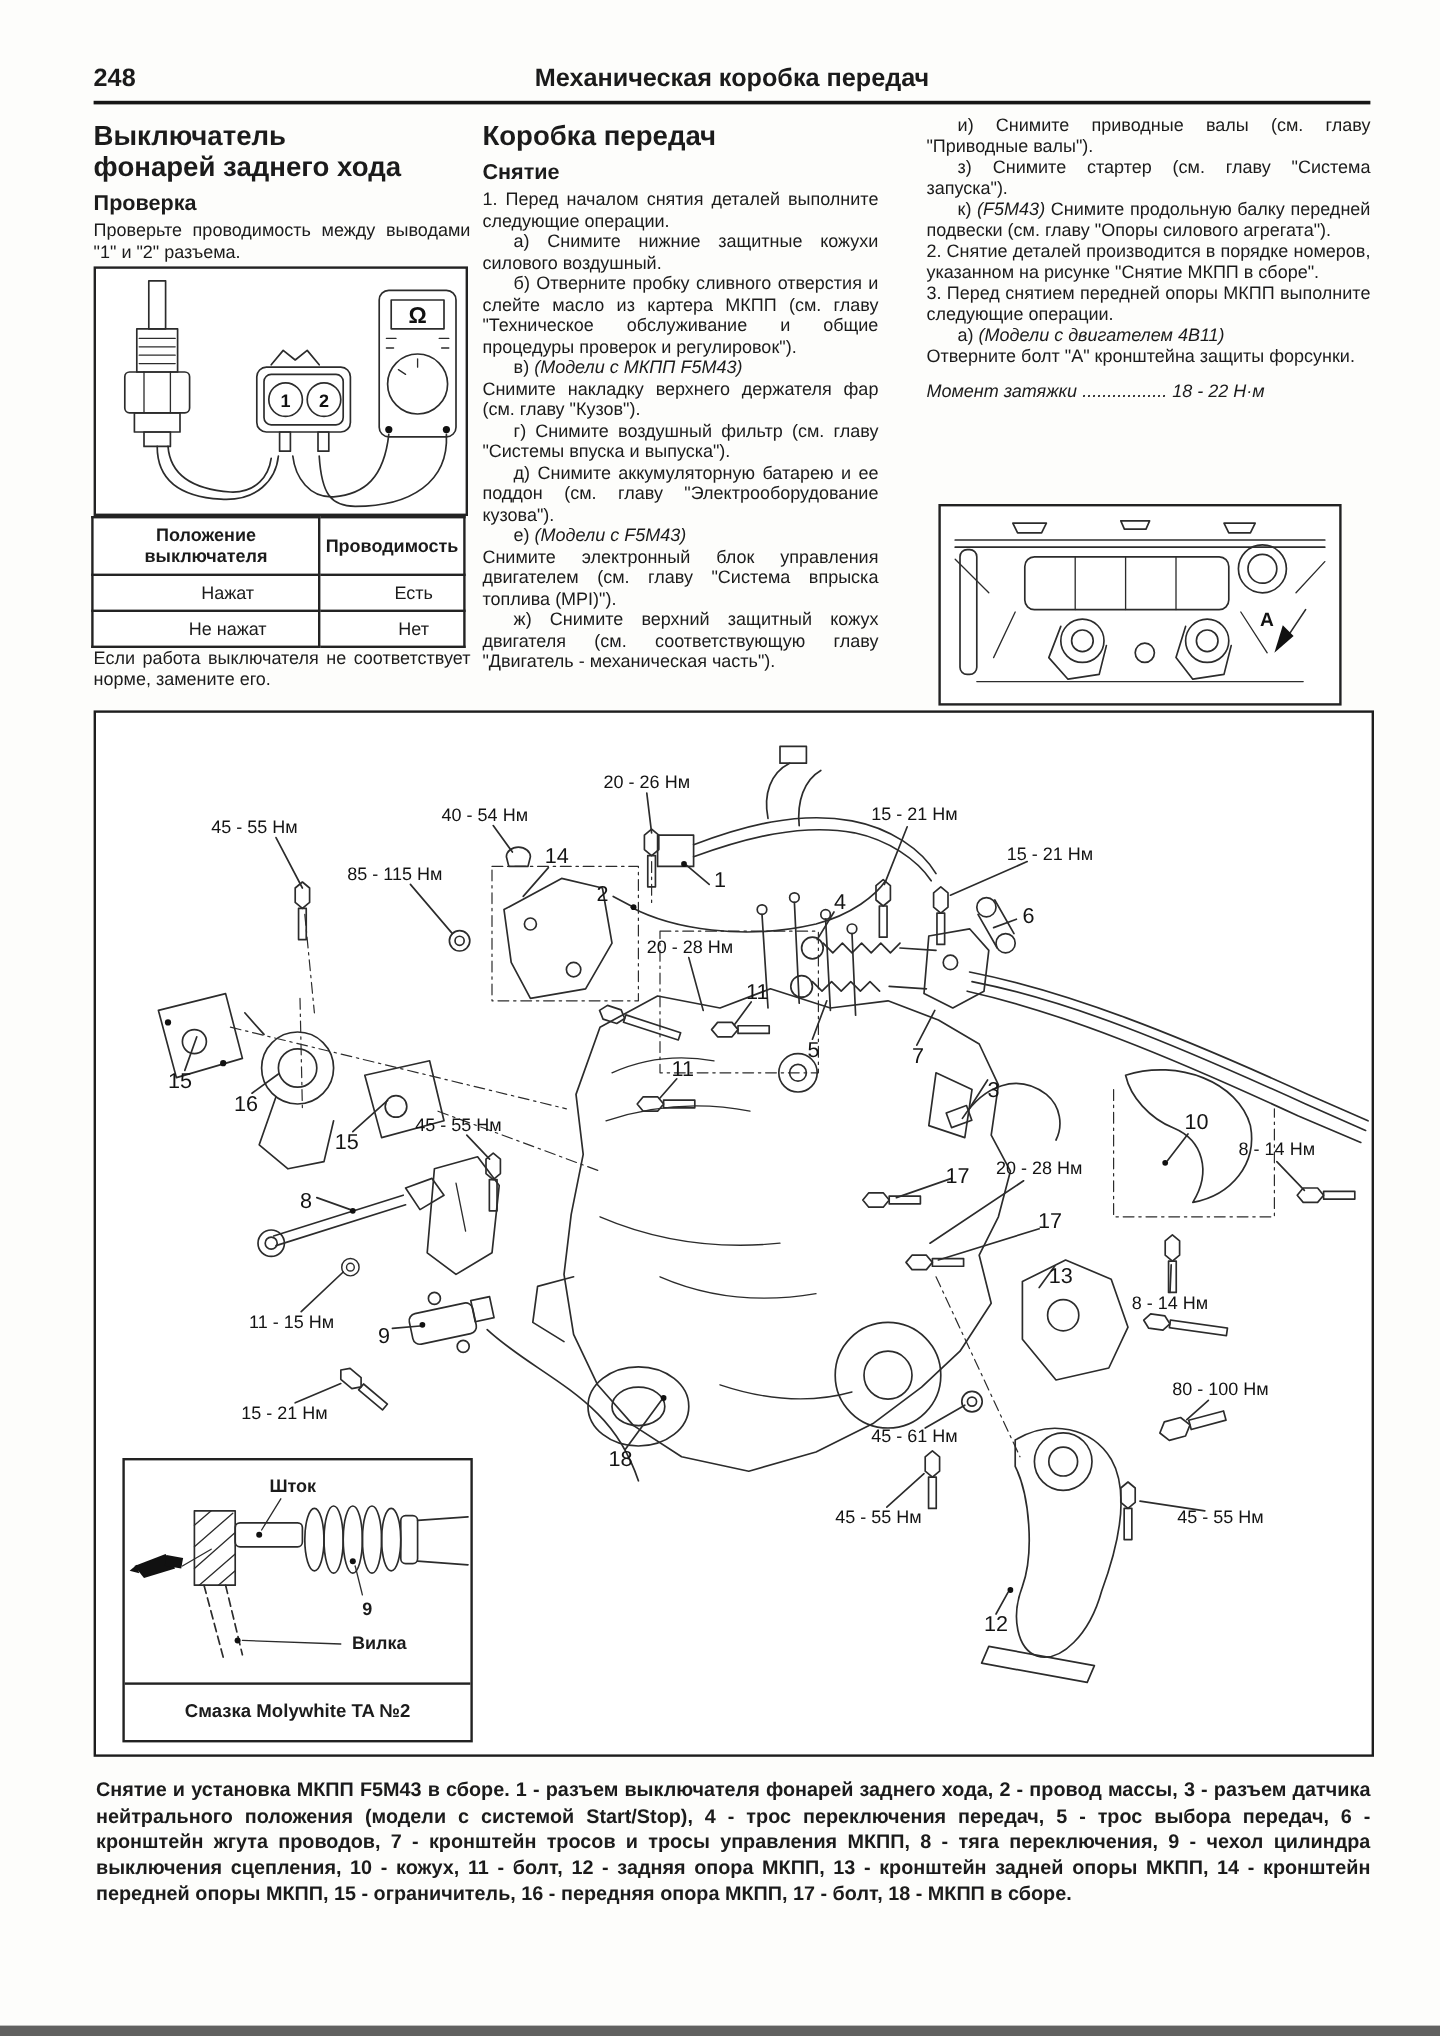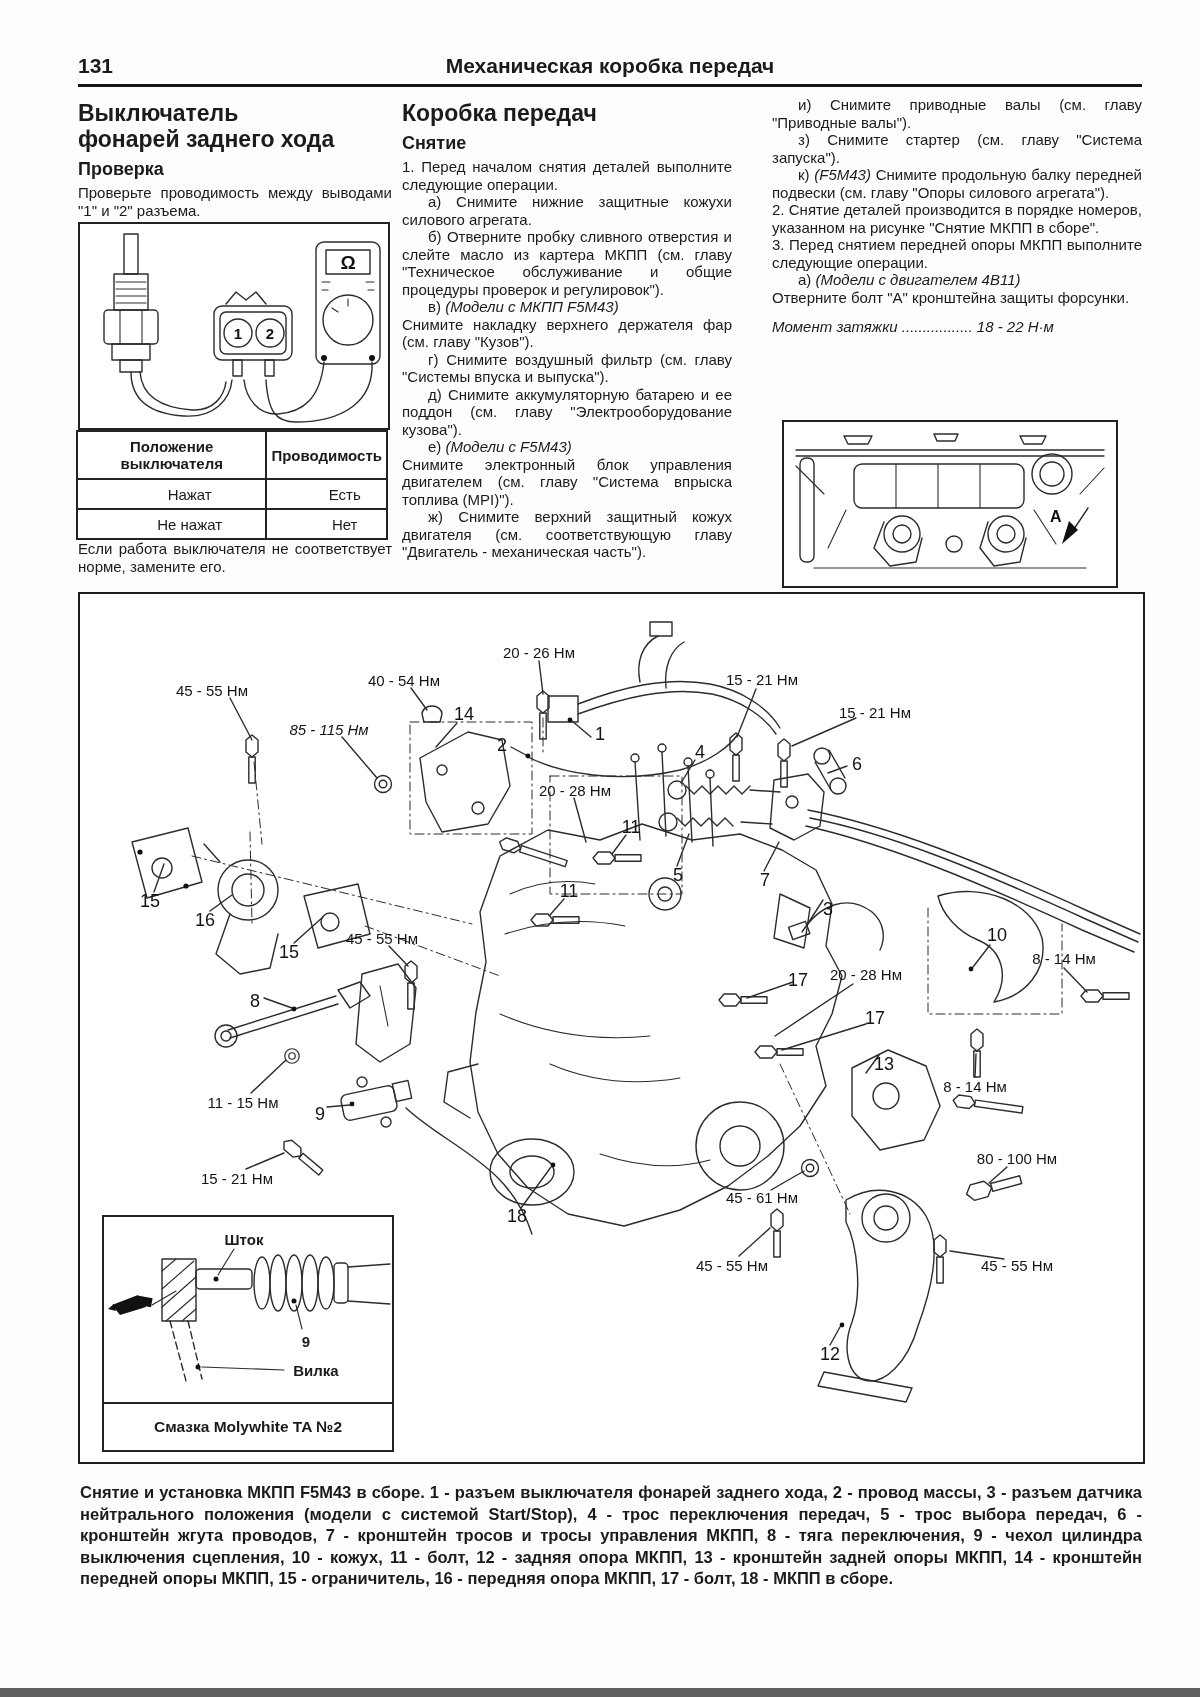--- a/index.html
+++ b/index.html
@@ -45,21 +45,21 @@
   svg *{stroke:#2c2c2c;fill:none;stroke-width:1.4;stroke-linecap:round;stroke-linejoin:round;}
   svg .dotf{fill:#111;stroke:none;}
   svg .dash{stroke-dasharray:9 4 2 4;stroke-width:1;}
   svg .thin{stroke-width:1.1;}
   svg text{fill:#111;stroke:none;font-family:"Liberation Sans",sans-serif;}
 </style>
 </head>
 <body>
 
 <div class="abs page-title">Механическая коробка передач</div>
-<div class="abs page-num">131</div>
+<div class="abs page-num">248</div>
 <div class="abs head-rule"></div>
 
 <div class="col" style="left:78px;top:100px;width:314px;">
   <div class="colTitle">
 
   <div>Выключатель</div>
       <div>фонарей заднего хода</div>
     </div>
   <div class="colSub">Проверка</div>
   <p class="para">Проверьте проводимость между выводами "1" и "2" разъема.</p>
@@ -139,21 +139,21 @@
 <div class="col" style="left:78px;top:540px;width:314px;">
   <p class="para">Если работа выключателя не соответствует норме, замените его.</p>
 </div>
 
 <div class="col" style="left:402px;top:100px;width:330px;">
   <div class="colTitle">Коробка передач</div>
   <div class="colSub">Снятие</div>
   <div>
 
   <p class="para"><span>1. Перед началом снятия деталей выполните следующие операции.</span></p>
-      <p class="para ind"><span>а) Снимите нижние защитные кожухи силового агрегата.</span></p>
+      <p class="para ind"><span>а) Снимите нижние защитные кожухи силового воздушный.</span></p>
       <p class="para ind"><span>б) Отверните пробку сливного отверстия и слейте масло из картера МКПП (см. главу "Техническое обслуживание и общие процедуры проверок и регулировок").</span></p>
       <p class="para ind"><span>в) </span><span class="it">(Модели с МКПП F5M43)</span></p>
       <p class="para"><span>Снимите накладку верхнего держателя фар (см. главу "Кузов").</span></p>
       <p class="para ind"><span>г) Снимите воздушный фильтр (см. главу "Системы впуска и выпуска").</span></p>
       <p class="para ind"><span>д) Снимите аккумуляторную батарею и ее поддон (см. главу "Электрооборудование кузова").</span></p>
       <p class="para ind"><span>е) </span><span class="it">(Модели с F5M43)</span></p>
       <p class="para"><span>Снимите электронный блок управления двигателем (см. главу "Система впрыска топлива (MPI)").</span></p>
       <p class="para ind"><span>ж) Снимите верхний защитный кожух двигателя (см. соответствующую главу "Двигатель - механическая часть").</span></p>
     </div>
 </div>
@@ -400,21 +400,21 @@
       <line x1="750" y1="751" x2="760" y2="733"></line>
         <circle class="dotf" cx="762" cy="731" r="2.4"></circle>
       <line x1="441" y1="614" x2="471" y2="573"></line>
         <circle class="dotf" cx="473" cy="571" r="2.4"></circle>
     </g>
   </svg>
 
   <div class="abs" style="left:0;top:0;width:1063px;height:868px;">
 
   <div class="dlabel" style="left: 132px; top: 96px;">45 - 55 Нм</div>
-      <div class="dlabel" style="left: 249px; top: 135px; font-style: italic;">85 - 115 Нм</div>
+      <div class="dlabel" style="left: 249px; top: 135px;">85 - 115 Нм</div>
       <div class="dlabel" style="left: 324px; top: 86px;">40 - 54 Нм</div>
       <div class="dlabel" style="left: 459px; top: 58px;">20 - 26 Нм</div>
       <div class="dlabel" style="left: 682px; top: 85px;">15 - 21 Нм</div>
       <div class="dlabel" style="left: 795px; top: 118px;">15 - 21 Нм</div>
       <div class="dlabel" style="left: 495px; top: 196px;">20 - 28 Нм</div>
       <div class="dlabel" style="left: 302px; top: 344px;">45 - 55 Нм</div>
       <div class="dlabel" style="left: 163px; top: 508px;">11 - 15 Нм</div>
       <div class="dlabel" style="left: 157px; top: 584px;">15 - 21 Нм</div>
       <div class="dlabel" style="left: 786px; top: 380px;">20 - 28 Нм</div>
       <div class="dlabel" style="left: 984px; top: 364px;">8 - 14 Нм</div>

